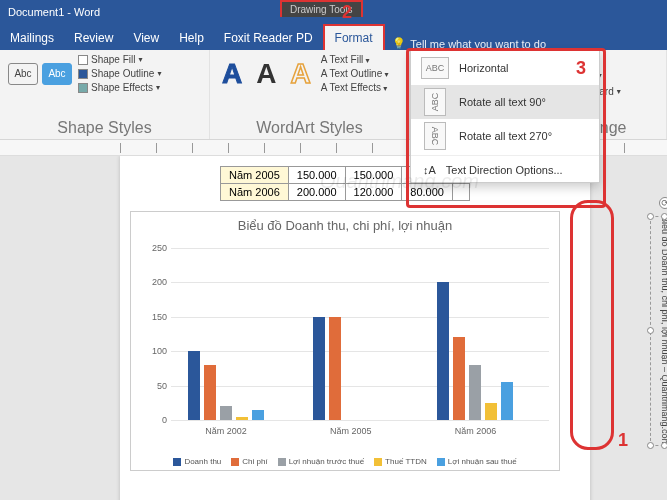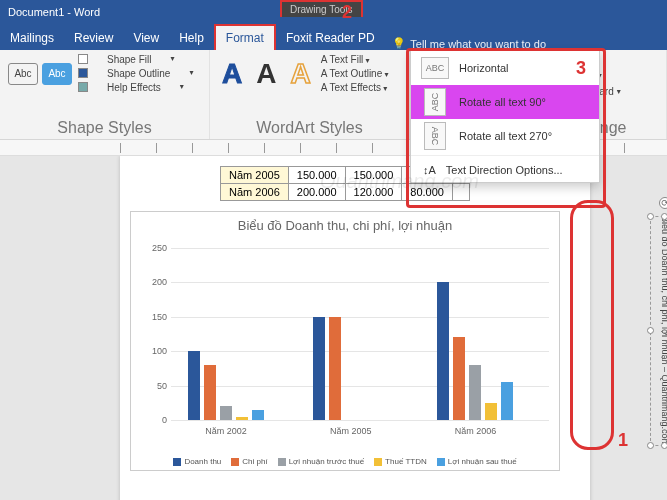--- a/index.html
+++ b/index.html
@@ -17,39 +17,39 @@
 .ribbon { background: #f3f3f3; border-bottom: 1px solid #d6d6d6; height: 90px; display: flex; font-size: 11px; color: #444; position: relative; }
 .group { border-right: 1px solid #e2e2e2; padding: 4px 8px 2px; display: flex; flex-direction: column; justify-content: space-between; }
 .group-label { text-align: center; font-size: 16px; color: #777; margin-top: 2px; }
 
 .shape-styles { width: 210px; }
 .ss-row { display: flex; align-items: center; gap: 6px; }
 .ss-thumbs { display: flex; gap: 4px; }
 .ss-thumb { width: 30px; height: 22px; border: 1px solid #888; border-radius: 3px; display: flex; align-items: center; justify-content: center; font-size: 10px; }
 .ss-thumb.blue { background: #4aa0e0; color: #fff; border-color: #4aa0e0; }
 .ss-menu { display: flex; flex-direction: column; gap: 3px; font-size: 10px; }
-.ss-menu .mi { display: flex; gap: 19px; }
+.ss-menu .mi { display: flex; align-items: center; gap: 3px; }
 .mi .swatch { width: 10px; height: 10px; border: 1px solid #888; }
 
 .wordart { width: 200px; display: flex; flex-direction: column; }
 .wa-row { display: flex; align-items: center; gap: 6px; }
 .wa-thumbs { display: flex; gap: 6px; }
 .wa-a { font-size: 28px; font-weight: bold; padding: 0 4px; }
 .wa1 { color: #1e4e9c; -webkit-text-stroke: 1px #1e4e9c; }
 .wa2 { color: #333; }
 .wa3 { color: transparent; -webkit-text-stroke: 1.5px #e6a23c; }
 .wa-menu { display: flex; flex-direction: column; gap: 3px; font-size: 10px; }
 
 .text-group { width: 120px; padding-top: 6px; }
 .arrange { flex: 1; padding-top: 4px; font-size: 10px; }
 .arrange .mi { display: flex; align-items: center; gap: 3px; margin-bottom: 3px; }
 
 .dd-panel { position: absolute; top: 50px; left: 410px; width: 190px; background: #fff; border: 1px solid #ccc; box-shadow: 0 4px 10px rgba(0,0,0,.2); z-index: 30; }
 .dd-item { display: flex; align-items: center; gap: 10px; padding: 6px 10px; font-size: 11px; color: #333; cursor: pointer; }
-.dd-item:hover, .dd-item.sel { background: #d946ef; }
+.dd-item:hover, .dd-item.sel { background: #e5e5e5; }
 .dd-ico { width: 28px; height: 22px; border: 1px solid #bbb; display: flex; align-items: center; justify-content: center; font-size: 9px; color: #777; background: #f8f8f8; }
 .dd-ico.rot90 { transform: rotate(-90deg); }
 .dd-ico.rot270 { transform: rotate(90deg); }
 .dd-sep { height: 1px; background: #eee; margin: 2px 0; }
 .dd-opt { display: flex; align-items: center; gap: 10px; padding: 6px 12px; font-size: 11px; color: #333; }
 
 .red-box { position: absolute; border: 3px solid #d33; border-radius: 4px; pointer-events: none; z-index: 40; }
 .rb-main { top: 48px; left: 406px; width: 200px; height: 160px; }
 .callout { position: absolute; color: #d33; font-size: 18px; font-weight: bold; z-index: 41; }
 .c2 { top: 2px; left: 342px; }
@@ -102,22 +102,22 @@
   <span>Word</span>
   <div class="tool-context">Drawing Tools</div>
 </div>
 <div class="callout c2">2</div>
 
 <div class="tabs">
   <span class="tab">Mailings</span>
   <span class="tab">Review</span>
   <span class="tab">View</span>
   <span class="tab">Help</span>
+  <span class="tab">Foxit Reader PD</span>
   <span class="tab active">Format</span>
-  <span class="tab">Foxit Reader PD</span>
   <span class="tell">
     <span class="bulb">💡</span>
     <span>Tell me what you want to do</span>
   </span>
 </div>
 
 <div class="ribbon">
   <div class="group shape-styles">
     <div class="ss-row">
       <div class="ss-thumbs">
@@ -128,21 +128,21 @@
         <div class="mi drop-arrow">
             <span class="swatch" style="background:#fff"></span>
             <span>Shape Fill</span>
           </div>
         <div class="mi drop-arrow">
             <span class="swatch" style="background:#2b579a"></span>
             <span>Shape Outline</span>
           </div>
         <div class="mi drop-arrow">
             <span class="swatch" style="background:#7aa"></span>
-            <span>Help Effects</span>
+            <span>Shape Effects</span>
           </div>
       </div>
     </div>
     <div class="group-label">Shape Styles</div>
   </div>
 
   <div class="group wordart">
     <div class="wa-row">
       <div class="wa-thumbs">
         <span class="wa-a wa1">A</span>

